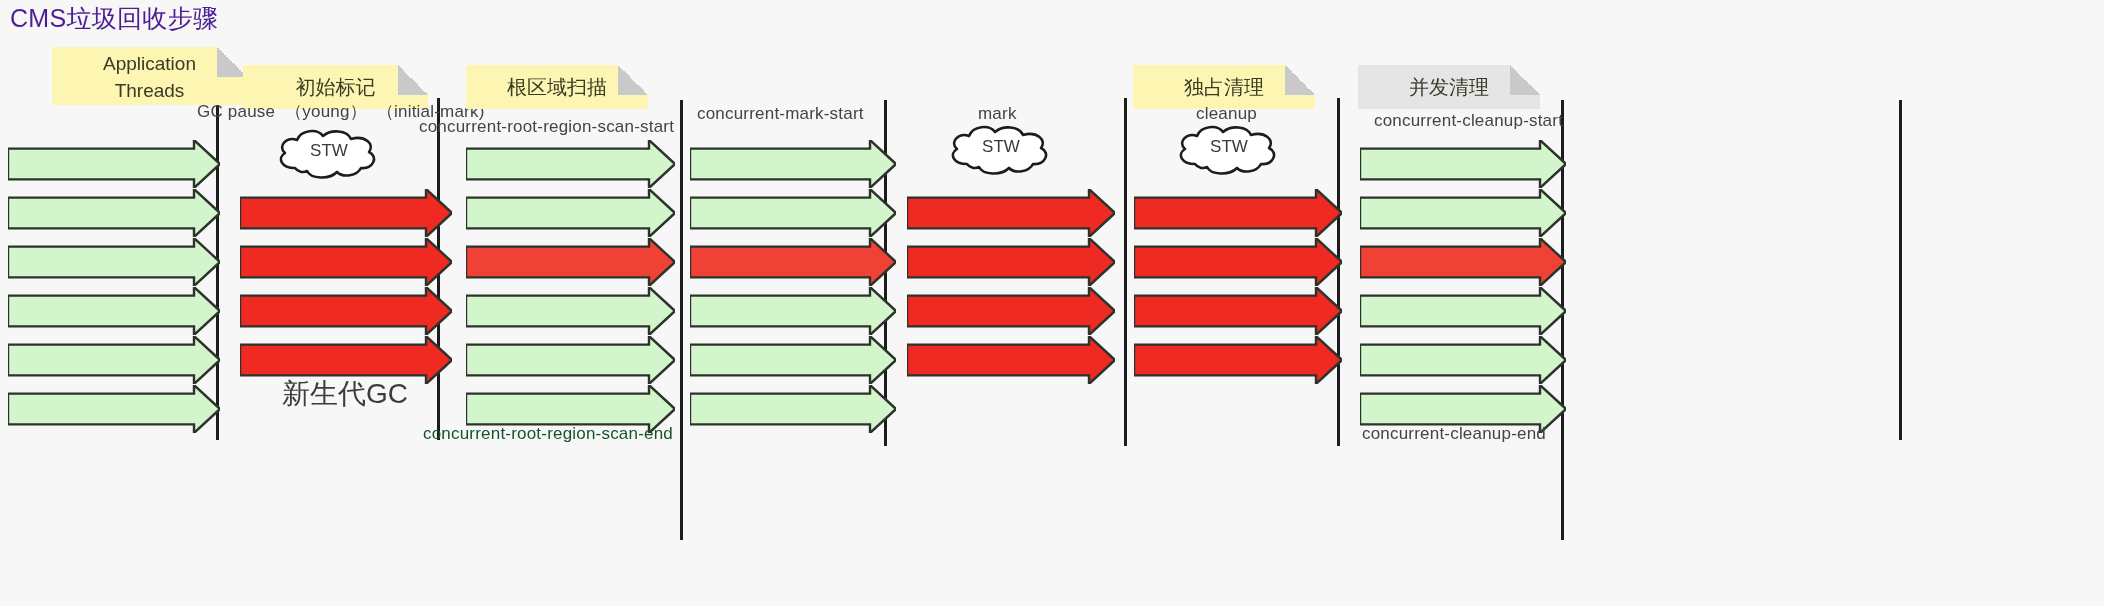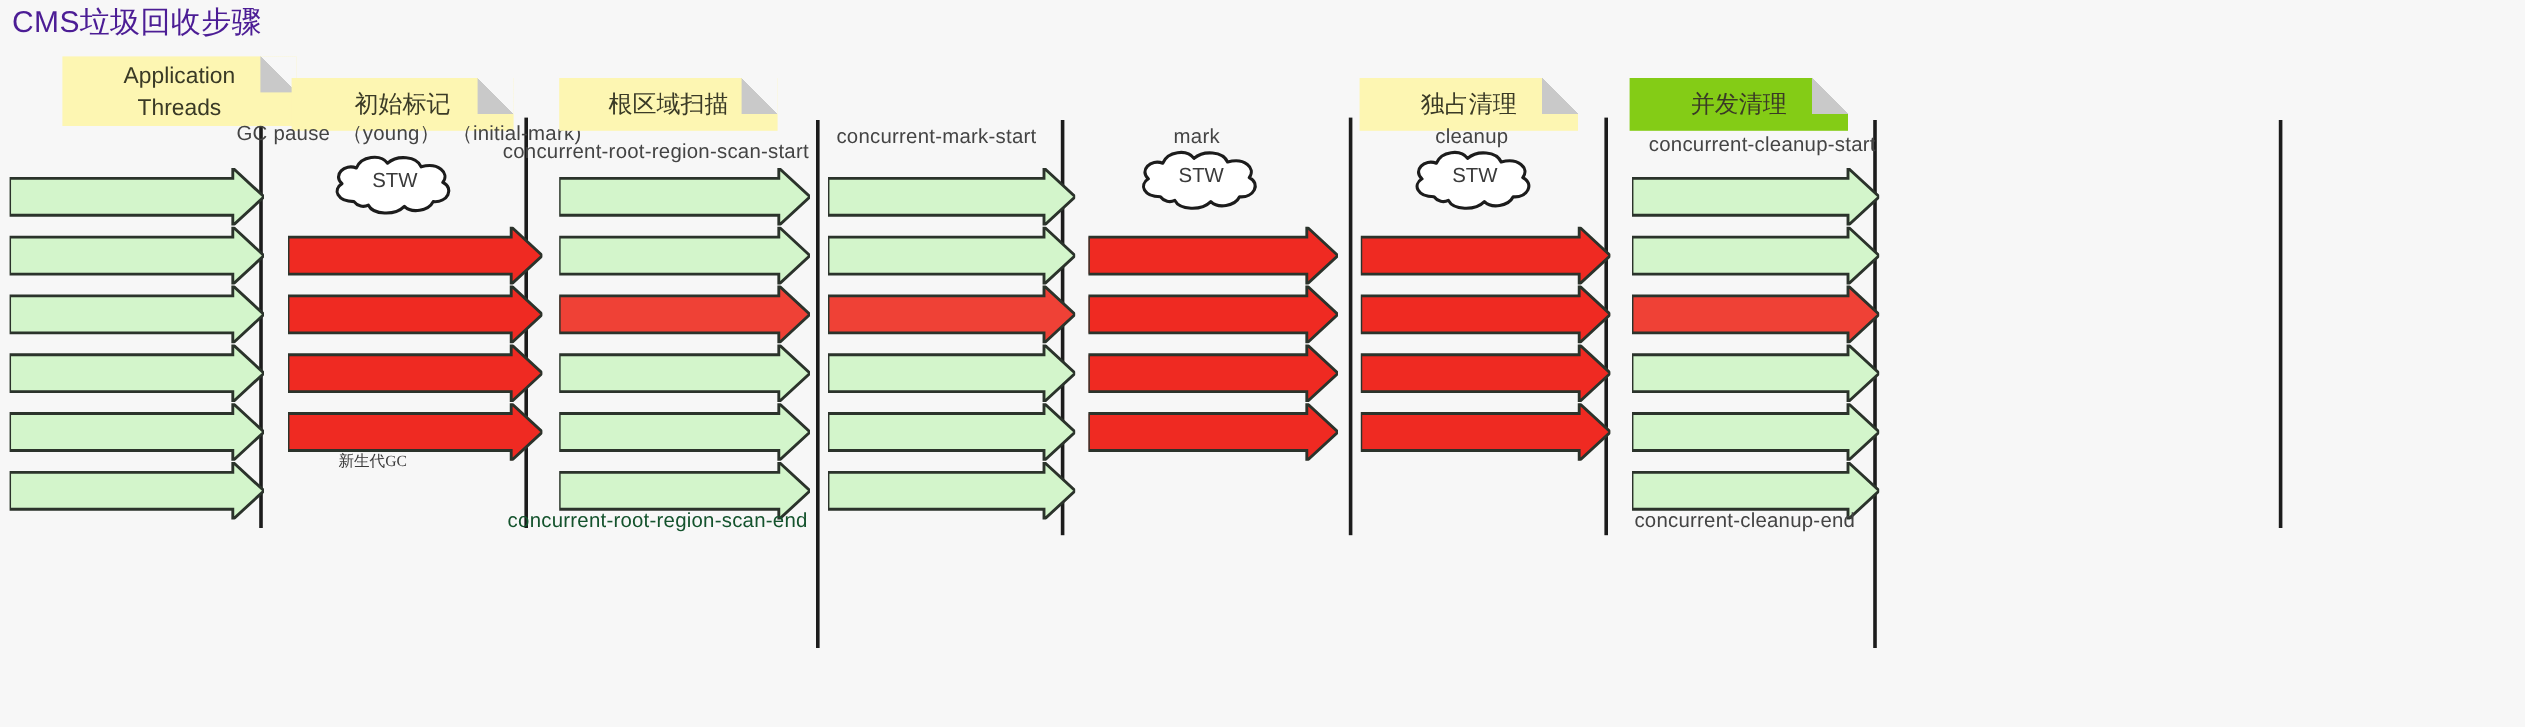--- a/index.html
+++ b/index.html
@@ -72,24 +72,23 @@
   
   .evt {
     position: absolute;
     font-size: 17px;
     color: #444444;
     white-space: nowrap;
     letter-spacing: 0.2px;
   }
   .evt-cn {
     position: absolute;
-    font-size: 13px;
+    font-size: 28px;
     color: #3c3c3c;
     white-space: nowrap;
-    font-family: Liberation Serif, serif;
   }
 
   
   .cloud {
     position: absolute;
     width: 112px;
     height: 52px;
   }
   .cloud svg { display: block; }
   .cloud-text {
@@ -310,21 +309,21 @@
     <div class="arrow" style="left: 1134px; top: 287px; width: 208px; height: 48px;">
       <svg viewBox="0 0 208 48" preserveAspectRatio="none">
         <polygon points="0.0,8.6 182.0,8.6 182.0,0.0 208.0,24.0 182.0,48.0 182.0,39.4 0.0,39.4" fill="#ef2a22" stroke="#2b332b" stroke-width="2.4" stroke-linejoin="miter"></polygon>
       </svg>
     </div>
     <div class="arrow" style="left: 1134px; top: 336px; width: 208px; height: 48px;">
       <svg viewBox="0 0 208 48" preserveAspectRatio="none">
         <polygon points="0.0,8.6 182.0,8.6 182.0,0.0 208.0,24.0 182.0,48.0 182.0,39.4 0.0,39.4" fill="#ef2a22" stroke="#2b332b" stroke-width="2.4" stroke-linejoin="miter"></polygon>
       </svg>
     </div>
-    <div class="note" style="left: 1358px; width: 182px; background: #84cc16;">
+    <div class="note" style="left: 1358px; width: 182px; background: #e5e5e5;">
       <div class="note-label">并发清理</div>
       <div class="note-fold"></div>
     </div>
     <div class="evt" style="left: 1358px; top: 111px; color: rgb(68, 68, 68); margin-left: 16px;">concurrent-cleanup-start</div>
     <div class="arrow" style="left: 1360px; top: 140px; width: 206px; height: 48px;">
       <svg viewBox="0 0 206 48" preserveAspectRatio="none">
         <polygon points="0.0,8.6 180.0,8.6 180.0,0.0 206.0,24.0 180.0,48.0 180.0,39.4 0.0,39.4" fill="#d3f5cb" stroke="#2b332b" stroke-width="2.4" stroke-linejoin="miter"></polygon>
       </svg>
     </div>
     <div class="arrow" style="left: 1360px; top: 189px; width: 206px; height: 48px;">

